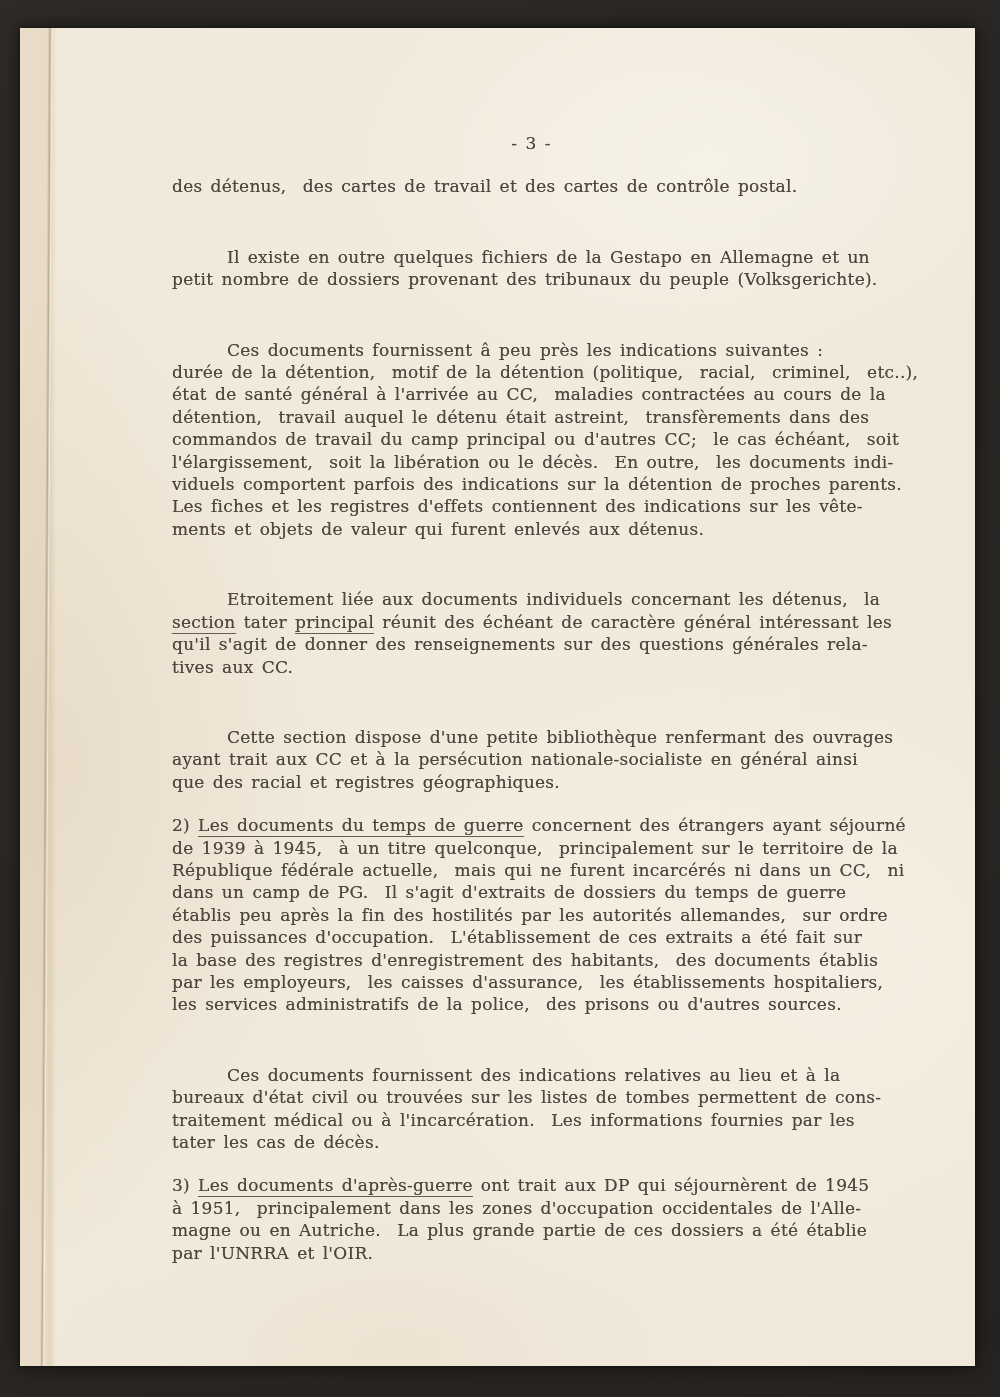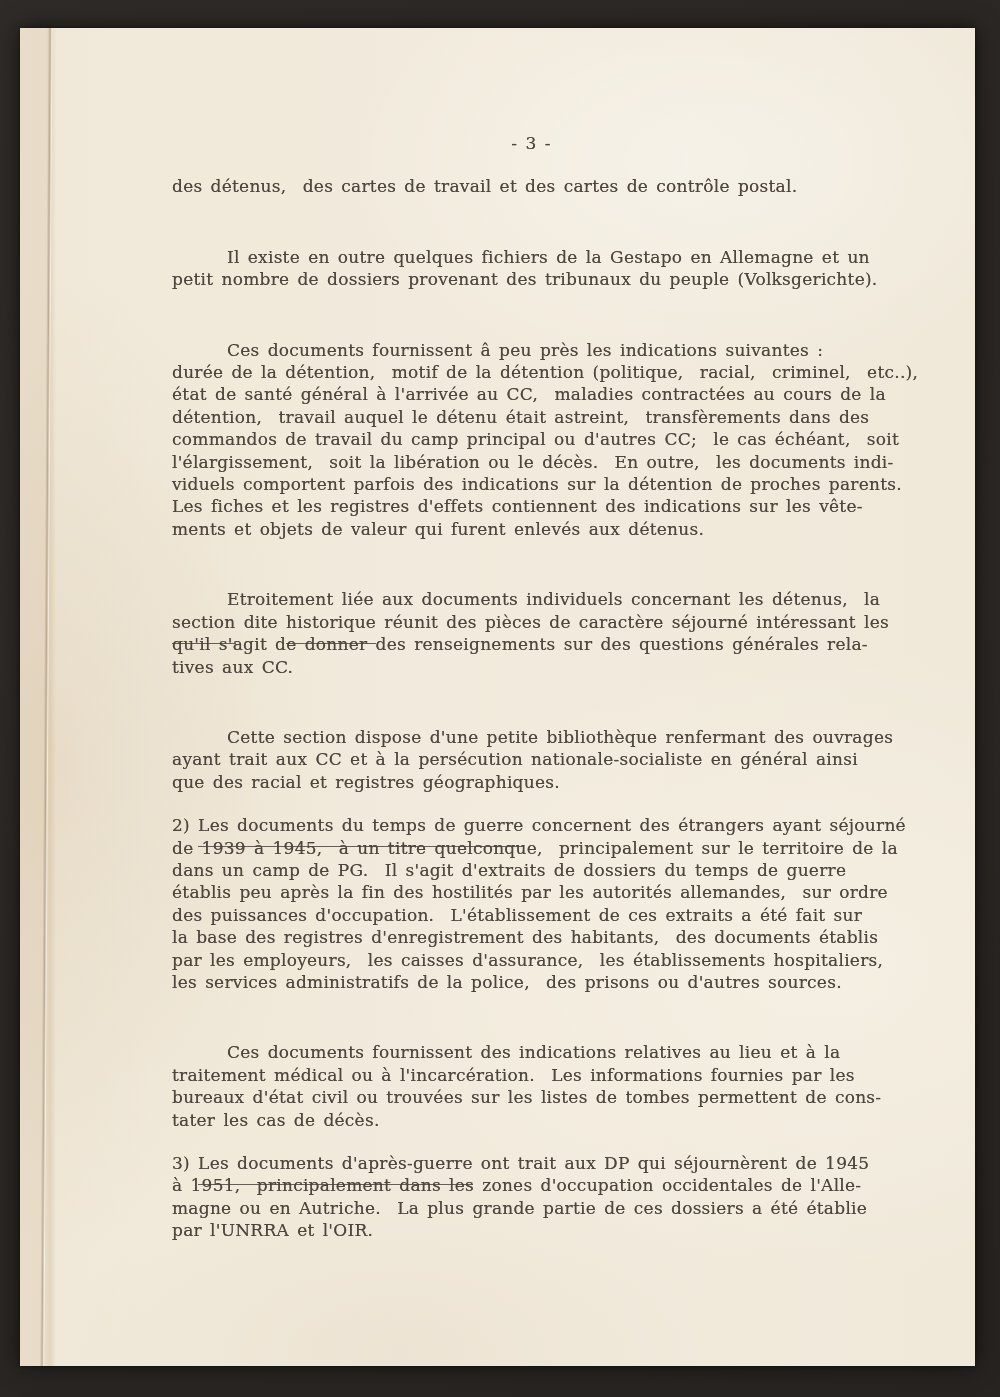--- a/index.html
+++ b/index.html
@@ -68,21 +68,21 @@
   }
   .line {
     white-space: pre;
   }
   .line.indent {
     padding-left: 55px;
     margin-top: 48px;
   }
   .u {
     border-bottom: 1.5px solid rgba(78,69,61,0.85);
-    padding-bottom: 11px;
+    padding-bottom: 1px;
   }
 </style>
 </head>
 <body>
 
 <div class="photo">
   <div class="paper">
     <div class="fold"></div>
     <div class="content">
       <div class="page-number">- 3 -</div>
@@ -100,43 +100,44 @@
             <div class="line"><span>état de santé général à l'arrivée au CC,  maladies contractées au cours de la</span></div>
             <div class="line"><span>détention,  travail auquel le détenu était astreint,  transfèrements dans des</span></div>
             <div class="line"><span>commandos de travail du camp principal ou d'autres CC;  le cas échéant,  soit</span></div>
             <div class="line"><span>l'élargissement,  soit la libération ou le décès.  En outre,  les documents indi-</span></div>
             <div class="line"><span>viduels comportent parfois des indications sur la détention de proches parents.</span></div>
             <div class="line"><span>Les fiches et les registres d'effets contiennent des indications sur les vête-</span></div>
             <div class="line"><span>ments et objets de valeur qui furent enlevés aux détenus.</span></div>
           </div>
           <div class="para">
             <div class="line indent"><span>Etroitement liée aux documents individuels concernant les détenus,  la</span></div>
-            <div class="line"><span class="u">section</span><span> dite </span><span class="u">historique</span><span> réunit des pièces de caractère séjourné intéressant les</span></div>
+            <div class="line"><span class="u">section</span><span> tater </span><span class="u">principal</span><span> réunit des échéant de caractère général intéressant les</span></div>
             <div class="line"><span>qu'il s'agit de donner des renseignements sur des questions générales rela-</span></div>
             <div class="line"><span>tives aux CC.</span></div>
           </div>
           <div class="para">
             <div class="line indent"><span>Cette section dispose d'une petite bibliothèque renfermant des ouvrages</span></div>
             <div class="line"><span>ayant trait aux CC et à la persécution nationale-socialiste en général ainsi</span></div>
             <div class="line"><span>que des racial et registres géographiques.</span></div>
           </div>
           <div class="para">
             <div class="line"><span>2) </span><span class="u">Les documents du temps de guerre</span><span> concernent des étrangers ayant séjourné</span></div>
             <div class="line"><span>de 1939 à 1945,  à un titre quelconque,  principalement sur le territoire de la</span></div>
+            <div class="line"><span>République fédérale actuelle,  mais qui ne furent incarcérés ni dans un CC,  ni</span></div>
             <div class="line"><span>dans un camp de PG.  Il s'agit d'extraits de dossiers du temps de guerre</span></div>
             <div class="line"><span>établis peu après la fin des hostilités par les autorités allemandes,  sur ordre</span></div>
             <div class="line"><span>des puissances d'occupation.  L'établissement de ces extraits a été fait sur</span></div>
             <div class="line"><span>la base des registres d'enregistrement des habitants,  des documents établis</span></div>
             <div class="line"><span>par les employeurs,  les caisses d'assurance,  les établissements hospitaliers,</span></div>
             <div class="line"><span>les services administratifs de la police,  des prisons ou d'autres sources.</span></div>
           </div>
           <div class="para">
             <div class="line indent"><span>Ces documents fournissent des indications relatives au lieu et à la</span></div>
+            <div class="line"><span>bureaux d'état civil ou trouvées sur les listes de tombes permettent de cons-</span></div>
             <div class="line"><span>traitement médical ou à l'incarcération.  Les informations fournies par les</span></div>
-            <div class="line"><span>bureaux d'état civil ou trouvées sur les listes de tombes permettent de cons-</span></div>
             <div class="line"><span>tater les cas de décès.</span></div>
           </div>
           <div class="para">
             <div class="line"><span>3) </span><span class="u">Les documents d'après-guerre</span><span> ont trait aux DP qui séjournèrent de 1945</span></div>
             <div class="line"><span>à 1951,  principalement dans les zones d'occupation occidentales de l'Alle-</span></div>
             <div class="line"><span>magne ou en Autriche.  La plus grande partie de ces dossiers a été établie</span></div>
             <div class="line"><span>par l'UNRRA et l'OIR.</span></div>
           </div>
         </div>
     </div>

